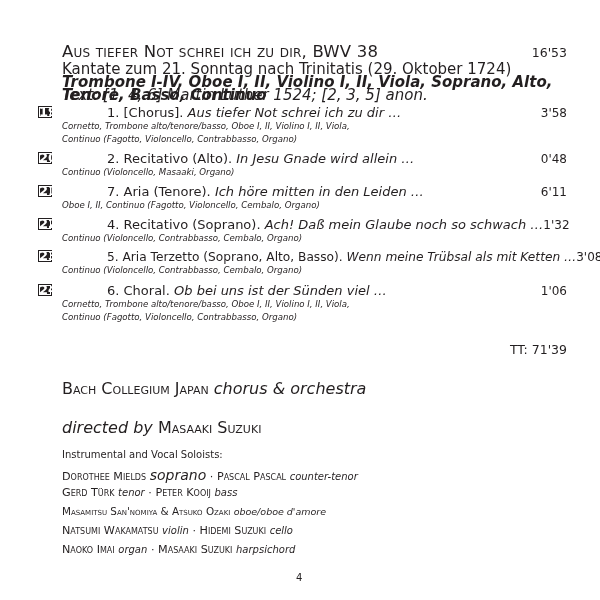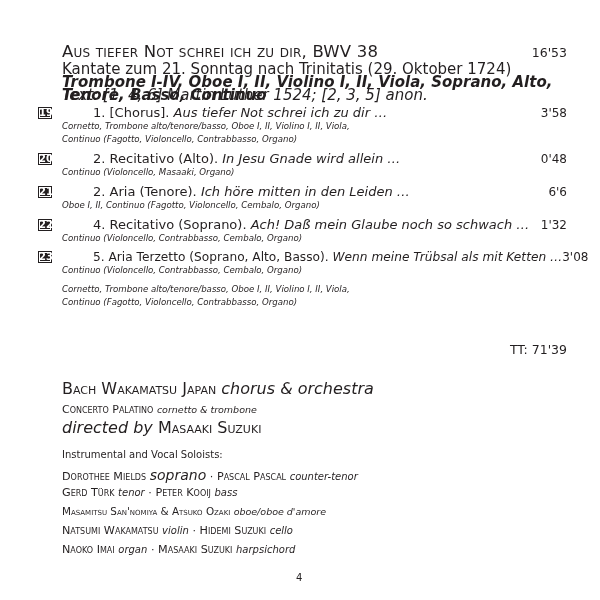--- a/index.html
+++ b/index.html
@@ -7,21 +7,21 @@
   .page { position:absolute; left:0; top:4px; width:600px; height:536px; }
   .sc { font-variant: small-caps; }
   .it { font-style: italic; }
   .title-row { position:absolute; left:62px; top:38px; width:505px; display:flex; justify-content:space-between; align-items:baseline; }
   .cantata-title { font-size:16.5px; font-variant:small-caps; letter-spacing:0.2px; }
   .cantata-bwv { font-variant:normal; }
   .dur { font-size:12.5px; }
   .meta { position:absolute; left:62px; font-size:15px; line-height:13px; }
   .track { position:absolute; left:38px; width:529px; }
   .track-head { display:flex; align-items:baseline; }
-  .tno { display:inline-block; width:12px; height:10px; background:#231f20; color:#fff; font-size:10px; line-height:10px; text-align:center; font-weight:bold; margin-right:9px; border:1px solid #231f20; box-shadow: inset 0 0 0 1px #fff; position:relative; top:-1px; }
+  .tno { display:inline-block; width:12px; height:10px; background:#231f20; color:#fff; font-size:13px; line-height:10px; text-align:center; font-weight:bold; margin-right:23px; border:1px solid #231f20; box-shadow: inset 0 0 0 1px #fff; position:relative; top:-1px; }
   .tt { font-size:13px; flex:1; white-space:nowrap;margin-left:32px; }
   .tdur { font-size:12px; text-align:right; }
   .tsub { margin-left:24px; font-size:8.6px; font-style:italic; line-height:13px; }
   .total { position:absolute; right:33px; top:338px; font-size:12.5px; }
   .perf { position:absolute; left:62px; }
   .p1 { top:375px; font-size:16px; }
   .p2 { top:399px; font-size:11px; }
   .p3 { top:414px; font-size:16px; }
   .sol-head { position:absolute; left:62px; top:445px; font-size:10px; }
   .sol { position:absolute; left:62px; font-size:11.2px; white-space:nowrap; }
@@ -59,22 +59,22 @@
       <span class="tno">20</span>
       <span class="tt"><span>2. Recitativo (Alto).</span> <span class="it">In Jesu Gnade wird allein …</span></span>
       <span class="tdur">0'48</span>
     </div>
     <div class="tsub">Continuo (Violoncello, Masaaki, Organo)</div>
   </div>
 
   <div class="track" style="top:180px;">
     <div class="track-head">
       <span class="tno">21</span>
-      <span class="tt"><span>2. Aria (Tenore).</span> <span class="it">Ich höre mitten in den Leiden …</span></span>
-      <span class="tdur">6'6</span>
+      <span class="tt"><span>7. Aria (Tenore).</span> <span class="it">Ich höre mitten in den Leiden …</span></span>
+      <span class="tdur">6'11</span>
     </div>
     <div class="tsub">Oboe I, II, Continuo (Fagotto, Violoncello, Cembalo, Organo)</div>
   </div>
 
   <div class="track" style="top:213px;">
     <div class="track-head">
       <span class="tno">22</span>
       <span class="tt"><span>4. Recitativo (Soprano).</span> <span class="it">Ach! Daß mein Glaube noch so schwach …</span></span>
       <span class="tdur">1'32</span>
     </div>
@@ -84,33 +84,34 @@
   <div class="track" style="top:246px;">
     <div class="track-head">
       <span class="tno">23</span>
       <span class="tt" style="font-size:12.2px;"><span>5. Aria Terzetto (Soprano, Alto, Basso).</span> <span class="it">Wenn meine Trübsal als mit Ketten …</span></span>
       <span class="tdur">3'08</span>
     </div>
     <div class="tsub">Continuo (Violoncello, Contrabbasso, Cembalo, Organo)</div>
   </div>
 
   <div class="track" style="top:279px;">
+    <div class="track-head">
+      <span class="tno">24</span>
+      <span class="tt"><span>6. Choral.</span> <span class="it">Ob bei uns ist der Sünden viel …</span></span>
+      <span class="tdur">1'06</span>
+    </div>
     <div class="tsub">Cornetto, Trombone alto/tenore/basso, Oboe I, II, Violino I, II, Viola,</div>
     <div class="tsub">Continuo (Fagotto, Violoncello, Contrabbasso, Organo)</div>
   </div>
 
   <div class="total">TT: 71'39</div>
 
   <div class="perf p1">
-    <span class="sc">Bach Wakamatsu Japan</span>
+    <span class="sc">Bach Collegium Japan</span>
     <span class="it">chorus &amp; orchestra</span>
-  </div>
-  <div class="perf p2">
-    <span class="sc">Concerto Palatino</span>
-    <span class="it" style="font-size:9.5px;">cornetto &amp; trombone</span>
   </div>
   <div class="perf p3">
     <span class="it">directed by</span>
     <span class="sc">Masaaki Suzuki</span>
   </div>
 
   <div class="sol-head">Instrumental and Vocal Soloists:</div>
 
   <div class="sol" style="top:463px;">
     <span class="sc">Dorothee Mields</span>

